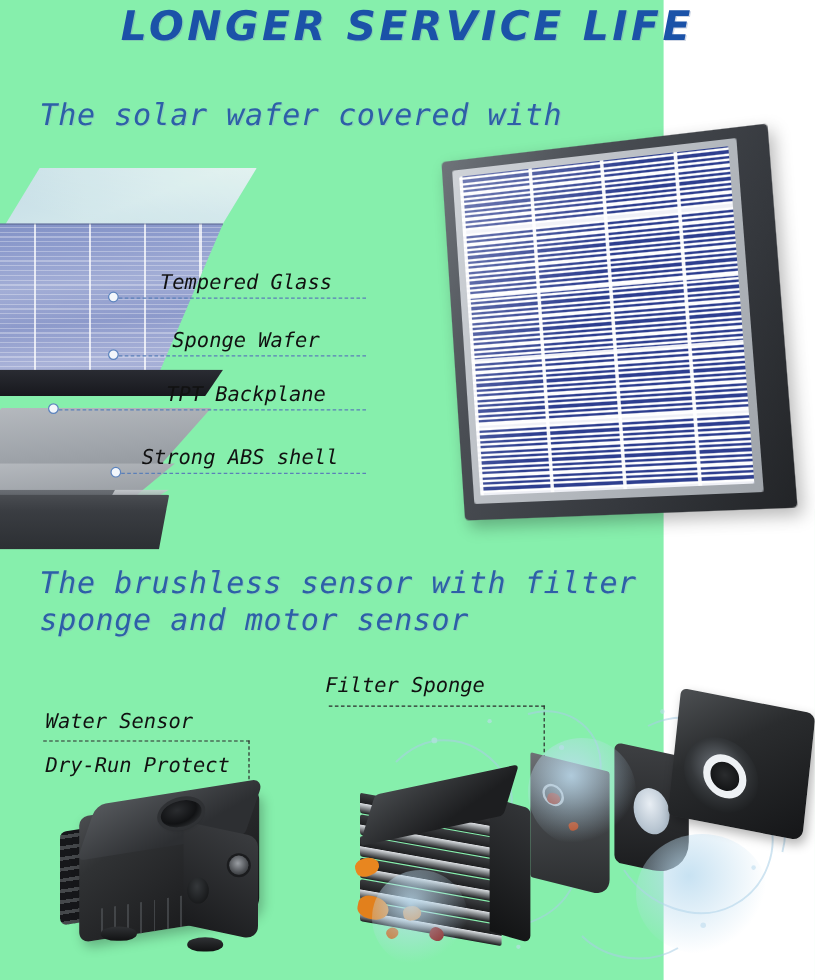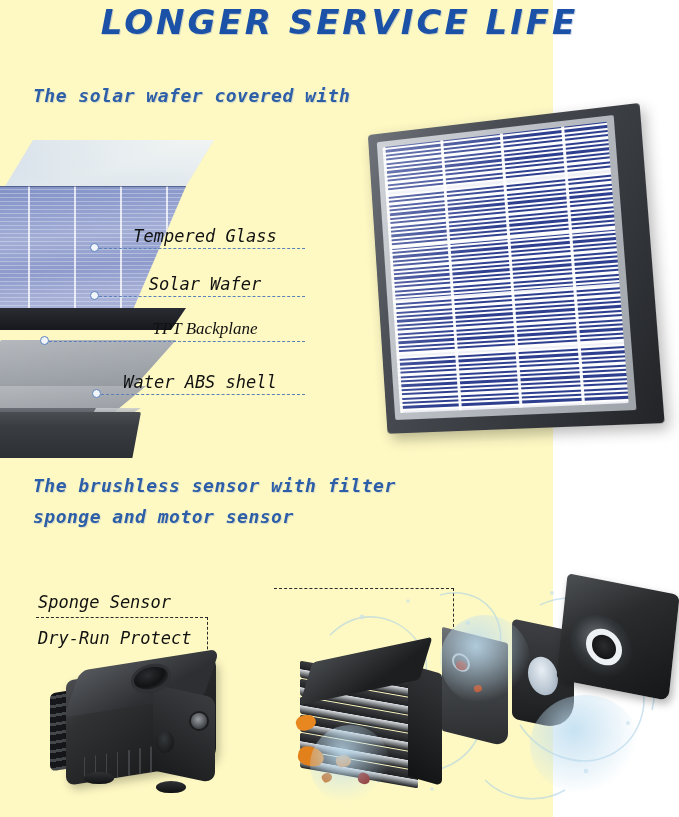--- a/index.html
+++ b/index.html
@@ -1,34 +1,34 @@
 <!DOCTYPE html>
 <html><head>
 <meta charset="utf-8">
 <style>
   html,body{margin:0;padding:0;background:#ffffff;}
   body{
     width:679px;height:817px;position:relative;overflow:hidden;
     font-family:"DejaVu Sans Mono","Liberation Mono",monospace;
     -webkit-font-smoothing:antialiased;
   }
-  .stage{position:absolute;left:0;top:0;width:553px;height:817px;background:#fef9c3;}
+  .stage{position:absolute;left:0;top:0;width:553px;height:817px;background:#86efac;}
 
   
   .main-title{
     position:absolute;left:0;top:2px;width:679px;text-align:center;
     font-family:"DejaVu Sans","Liberation Sans",sans-serif;
     font-weight:bold;font-style:italic;font-size:34px;letter-spacing:3px;
     color:#1b52a8;white-space:nowrap;
     text-shadow:1px 1px 0 rgba(120,140,180,.35);
   }
   .section-head{
     position:absolute;
     font-family:"DejaVu Sans Mono","Liberation Mono",monospace;
-    font-weight:bold;font-style:italic;font-size:18px;line-height:31px;
+    font-weight:normal;font-style:italic;font-size:25px;line-height:31px;
     color:#2d5fa8;letter-spacing:.5px;
     text-shadow:1px 1px 0 rgba(150,165,195,.35);
   }
   #head-1{left:33px;top:80px;width:470px;}
   #head-2{left:33px;top:470px;width:500px;}
 
   .callout{
     position:absolute;
     font-family:"DejaVu Sans Mono","Liberation Mono",monospace;
     font-style:italic;font-size:17px;color:#111;white-space:nowrap;
@@ -310,46 +310,47 @@
     <div class="sheet abs-inner"></div>
     <div class="sheet abs-body"></div>
   </div>
 
   <div class="node" style="left:90px;top:243px;"></div>
   <div class="dash-h" style="left:99px;top:248px;width:206px;"></div>
   <div class="callout r" style="left:105px;top:226px;width:200px;">Tempered Glass</div>
 
   <div class="node" style="left:90px;top:291px;"></div>
   <div class="dash-h" style="left:99px;top:296px;width:206px;"></div>
-  <div class="callout r" style="left:105px;top:274px;width:200px;">Solar Wafer</div>
+  <div class="callout r" style="left:105px;top:274px;width:200px;">Sponge Wafer</div>
 
   <div class="node" style="left:40px;top:336px;"></div>
   <div class="dash-h" style="left:49px;top:341px;width:256px;"></div>
-  <div class="callout r" style="left:105px;top:319px;width:200px;font-family:Liberation Serif, serif;">TPT Backplane</div>
+  <div class="callout r" style="left:105px;top:319px;width:200px;">TPT Backplane</div>
 
   <div class="node" style="left:92px;top:389px;"></div>
   <div class="dash-h" style="left:101px;top:394px;width:204px;"></div>
-  <div class="callout r" style="left:95px;top:372px;width:210px;">Water ABS shell</div>
+  <div class="callout r" style="left:95px;top:372px;width:210px;">Strong ABS shell</div>
 
   <div class="panel">
     <div class="panel-frame"></div>
     <div class="panel-bezel"></div>
     <div class="panel-cells"></div>
   </div>
 
   <div class="section-head" id="head-2">
     <div>The brushless sensor with filter</div>
     <div>sponge and motor sensor</div>
   </div>
 
-  <div class="callout" style="left:38px;top:592px;">Sponge Sensor</div>
+  <div class="callout" style="left:38px;top:592px;">Water Sensor</div>
   <div class="dash-h dark" style="left:36px;top:617px;width:172px;"></div>
   <div class="callout" style="left:38px;top:628px;">Dry-Run Protect</div>
   <div class="dash-v" style="left:207px;top:617px;height:96px;"></div>
 
+  <div class="callout" style="left:271px;top:562px;">Filter Sponge</div>
   <div class="dash-h dark" style="left:274px;top:588px;width:180px;"></div>
   <div class="dash-v" style="left:453px;top:588px;height:80px;"></div>
 
   <div class="pump">
     <div class="pump-fins"></div>
     <div class="pump-body"></div>
     <div class="pump-top"></div>
     <div class="pump-ribs"></div>
     <div class="pump-face"></div>
     <div class="pump-outlet"></div>

